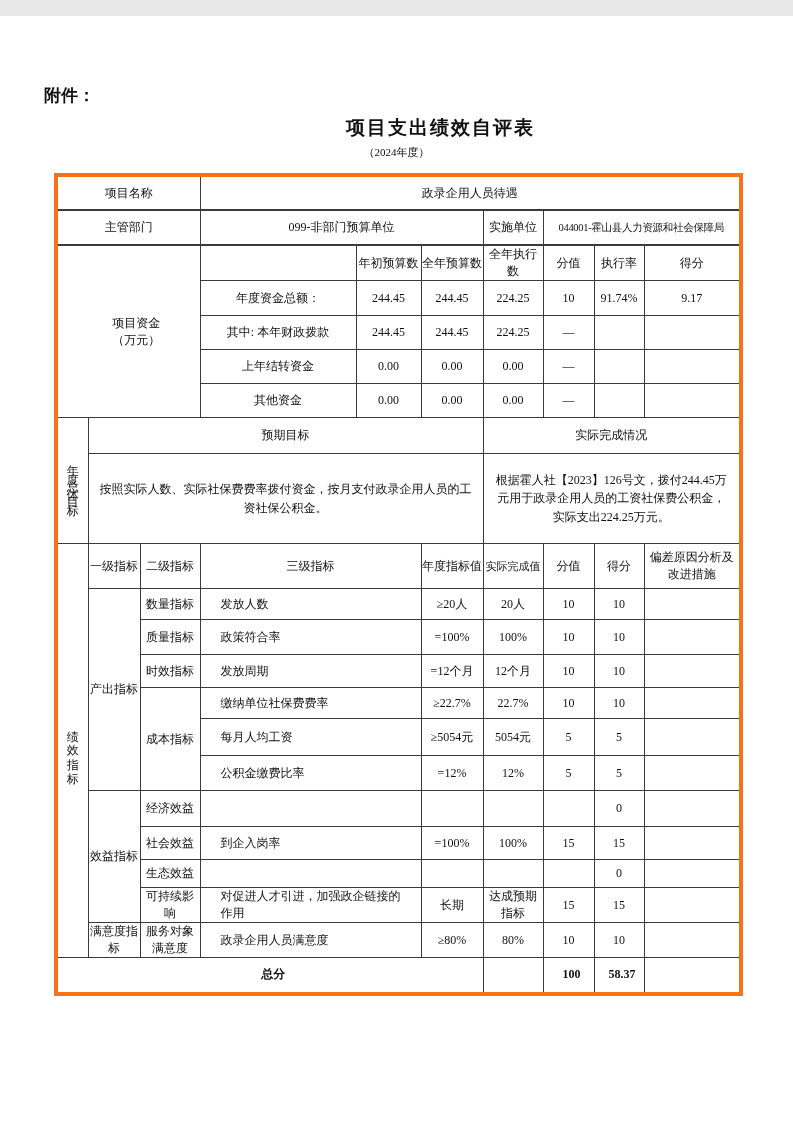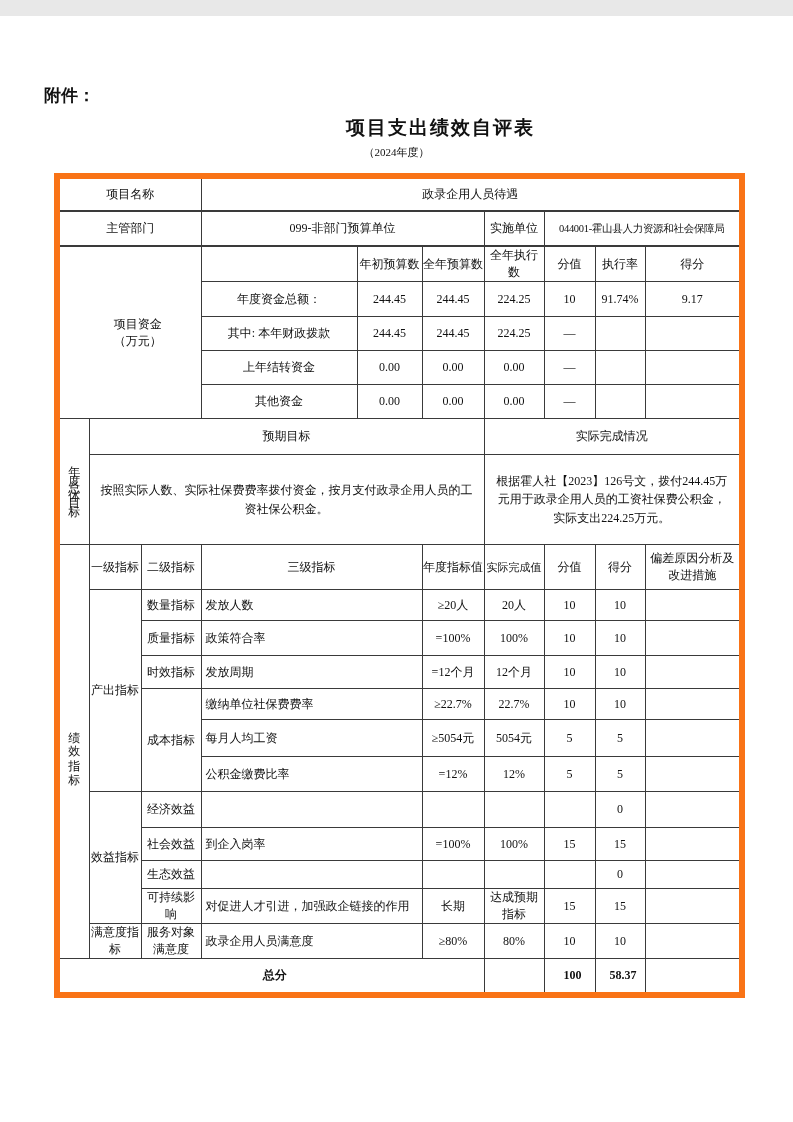--- a/index.html
+++ b/index.html
@@ -6,24 +6,24 @@
   .page{
     position:relative;width:793px;height:1122px;margin:16px auto;background:#ffffff;
     font-family:"Liberation Serif","DejaVu Serif",serif;color:#111;
     overflow:hidden;
   }
   .attachment{position:absolute;left:44px;top:68px;font-size:17px;font-weight:bold;}
   .doc-title{position:absolute;left:0;top:99px;width:100%;text-align:center;font-size:19px;font-weight:bold;letter-spacing:2px;padding-left:44px;}
   .doc-subtitle{position:absolute;left:0;top:129px;width:100%;text-align:center;font-size:11px;}
   table.main{
     position:absolute;left:54px;top:157px;border-collapse:collapse;table-layout:fixed;
-    border:6px solid #f97316;
+    border:4px solid #f97316;
   }
   td{border:1px solid #3a3a3a;text-align:center;vertical-align:middle;font-size:12px;padding:0 2px;overflow:hidden;}
-  td.lt{text-align:left;padding:0 4px;}
+  td.lt{text-align:left;padding:0 20px;}
   td.np{padding:0;}
   td.sm{font-size:11px;font-family:Liberation Serif, serif;}
   td.xs{font-size:10.5px;letter-spacing:-0.3px;white-space:nowrap;border-radius:9px;}
   td.pre{white-space:pre-line;padding-left:17px;}
   td.thickb{border-bottom-width:2px;}
   td.para{font-size:12px;line-height:1.55;padding:2px 8px;}
   .vtext{writing-mode:vertical-lr;text-orientation:upright;display:inline-block;line-height:1;}
   .vs1{letter-spacing:8px;font-size:12px;}
   .vs2{letter-spacing:14px;font-size:12px;}
   .bold{font-weight:bold;padding-left:8px;}

